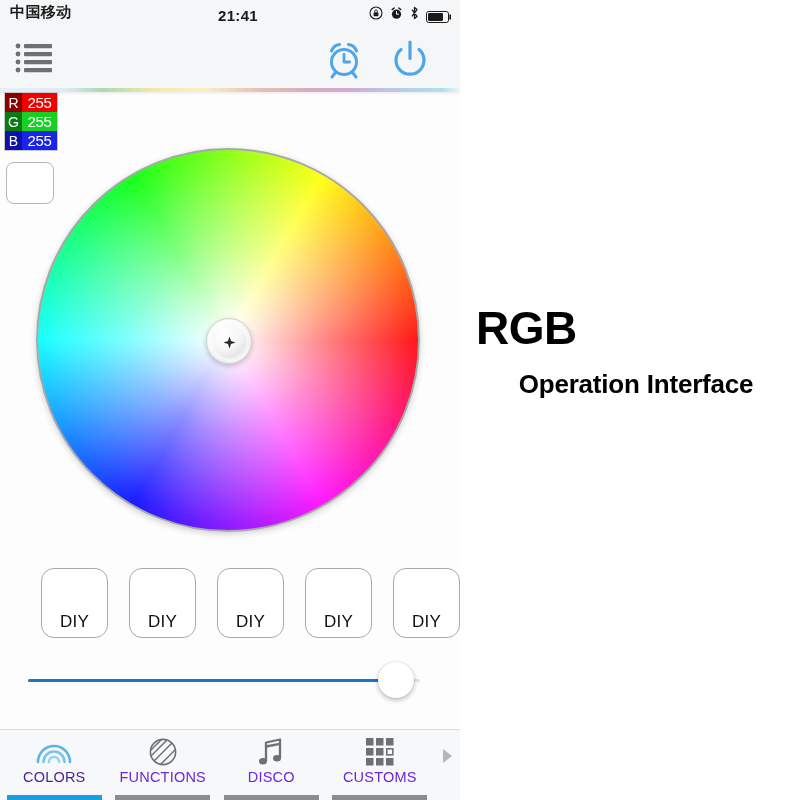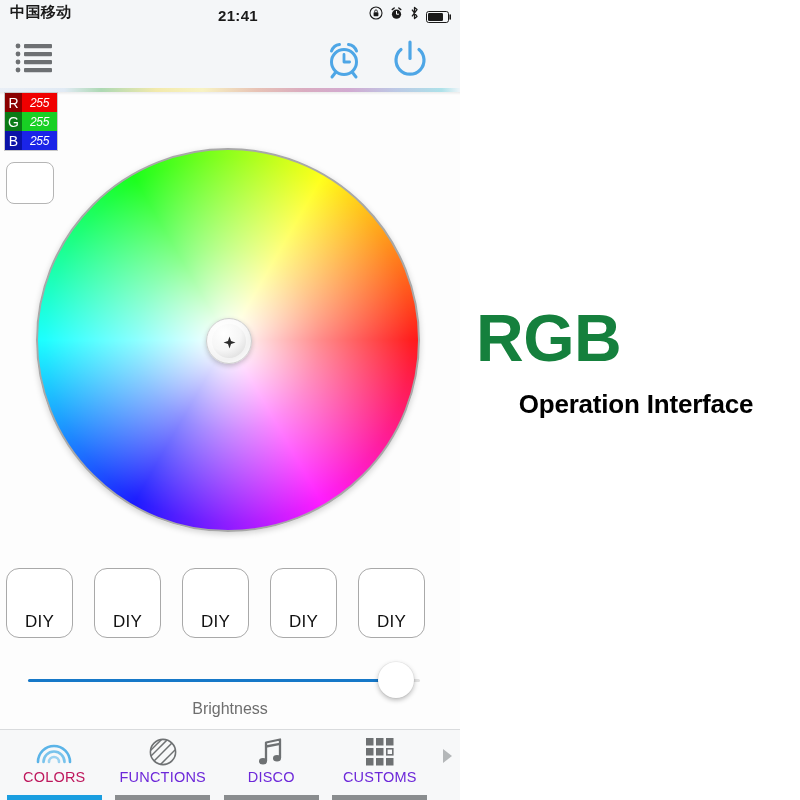--- a/index.html
+++ b/index.html
@@ -76,21 +76,21 @@
     box-sizing: border-box;
     overflow: hidden;
   }
   .rgb-row { display: flex; height: 19px; align-items: stretch; }
   .rgb-label {
     width: 17px; display: flex; align-items: center; justify-content: center;
     font-size: 14px; color: #ffffff; font-weight: 400;
   }
   .rgb-val {
     flex: 1; display: flex; align-items: center; justify-content: center;
-    font-size: 12px; color: #ffffff; font-weight: 400; letter-spacing: -0.3px; font-style: italic;
+    font-size: 15px; color: #ffffff; font-weight: 400; letter-spacing: -0.3px;
   }
   .row-r .rgb-label { background: #8b0000; }
   .row-r .rgb-val   { background: #f00000; }
   .row-g .rgb-label { background: #0a7a16; }
   .row-g .rgb-val   { background: #18d024; }
   .row-b .rgb-label { background: #0a12a8; }
   .row-b .rgb-val   { background: #1a24e8; }
 
   .color-preview {
     position: absolute; left: 6px; top: 162px;
@@ -130,23 +130,23 @@
     border-radius: 50%;
     background: radial-gradient(circle at 38% 32%, #ffffff 0%, #f6f6f6 42%, #e2e2e2 66%, #f3f3f3 82%, #dcdcdc 100%);
     border: 1px solid #cfcfcf;
     box-shadow: 0 2px 5px rgba(0,0,0,0.22), inset 0 0 0 5px rgba(255,255,255,0.55);
     display: flex; align-items: center; justify-content: center;
   }
   .picker-cross { width: 13px; height: 13px; position: relative; }
 
   
   .diy-row {
-    position: absolute; left: 6px; top: 568px;
+    position: absolute; left: 0; top: 568px;
     width: 460px; height: 78px;
-    display: flex; justify-content: flex-start; gap: 21px;
+    display: flex; justify-content: flex-end; gap: 21px;
   }
   .diy-btn {
     width: 67px; height: 70px;
     background: #ffffff;
     border: 1.3px solid #a9a9a9;
     border-radius: 13px;
     box-sizing: border-box;
     position: relative;
   }
   .diy-label {
@@ -188,37 +188,37 @@
   }
   .tab {
     flex: 1; position: relative;
     display: flex; flex-direction: column; align-items: center; justify-content: flex-start;
     padding-top: 7px; box-sizing: border-box;
   }
   .tab-icon { height: 30px; display: flex; align-items: center; justify-content: center; }
   .tab-label {
     font-size: 14.5px; color: #6d28d9; margin-top: 2px; letter-spacing: 0.2px;
   }
-  .tab.active .tab-label { color: #be185d; }
+  .tab.active .tab-label { color: #4c1d95; }
   .tab-underline {
     position: absolute; left: 6%; bottom: 0; width: 88%; height: 5px;
     background: #8a8d8f;
   }
   .tab.active .tab-underline { background: #1a9ee0; }
   .tab-more {
     width: 26px; display: flex; align-items: center; justify-content: center;
     padding-bottom: 18px;
   }
 
   
   .caption {
     position: absolute; left: 476px; top: 305px; width: 320px;
   }
   .caption-title {
-    font-size: 66px; font-weight: 700; color: #15803d;
+    font-size: 46px; font-weight: 700; color: #000000;
     letter-spacing: -0.5px; line-height: 1.0;
   }
   .caption-sub {
     font-size: 26px; font-weight: 700; color: #000000;
     margin-top: 18px; letter-spacing: -0.2px; text-align: center;
   }
 </style>
 </head>
 <body>
 
@@ -356,21 +356,20 @@
       </div>
       <div class="diy-btn">
         <span class="diy-label">DIY</span>
       </div>
     </div>
 
     <div class="slider-area">
       <div class="slider-track"></div>
       <div class="slider-fill" id="sliderFill" style="width: 368.48px; background: rgb(22, 120, 200);"></div>
       <div class="slider-thumb" id="sliderThumb" style="left: 396.48px;"></div>
-      <div class="slider-caption">Brightness</div>
     </div>
 
     <div class="tabbar">
 
       <div class="tab active">
         <span class="tab-icon">
           <svg width="40" height="26" viewBox="0 0 40 26">
             <path d="M4 23 a16 16 0 0 1 32 0" stroke="#5bb4e8" stroke-width="2.6" fill="none" stroke-linecap="round"></path>
             <path d="M9.5 23 a10.5 10.5 0 0 1 21 0" stroke="#79c3ec" stroke-width="2.6" fill="none" stroke-linecap="round"></path>
             <path d="M15 23 a5 5 0 0 1 10 0" stroke="#9bd2f1" stroke-width="2.6" fill="none" stroke-linecap="round"></path>

